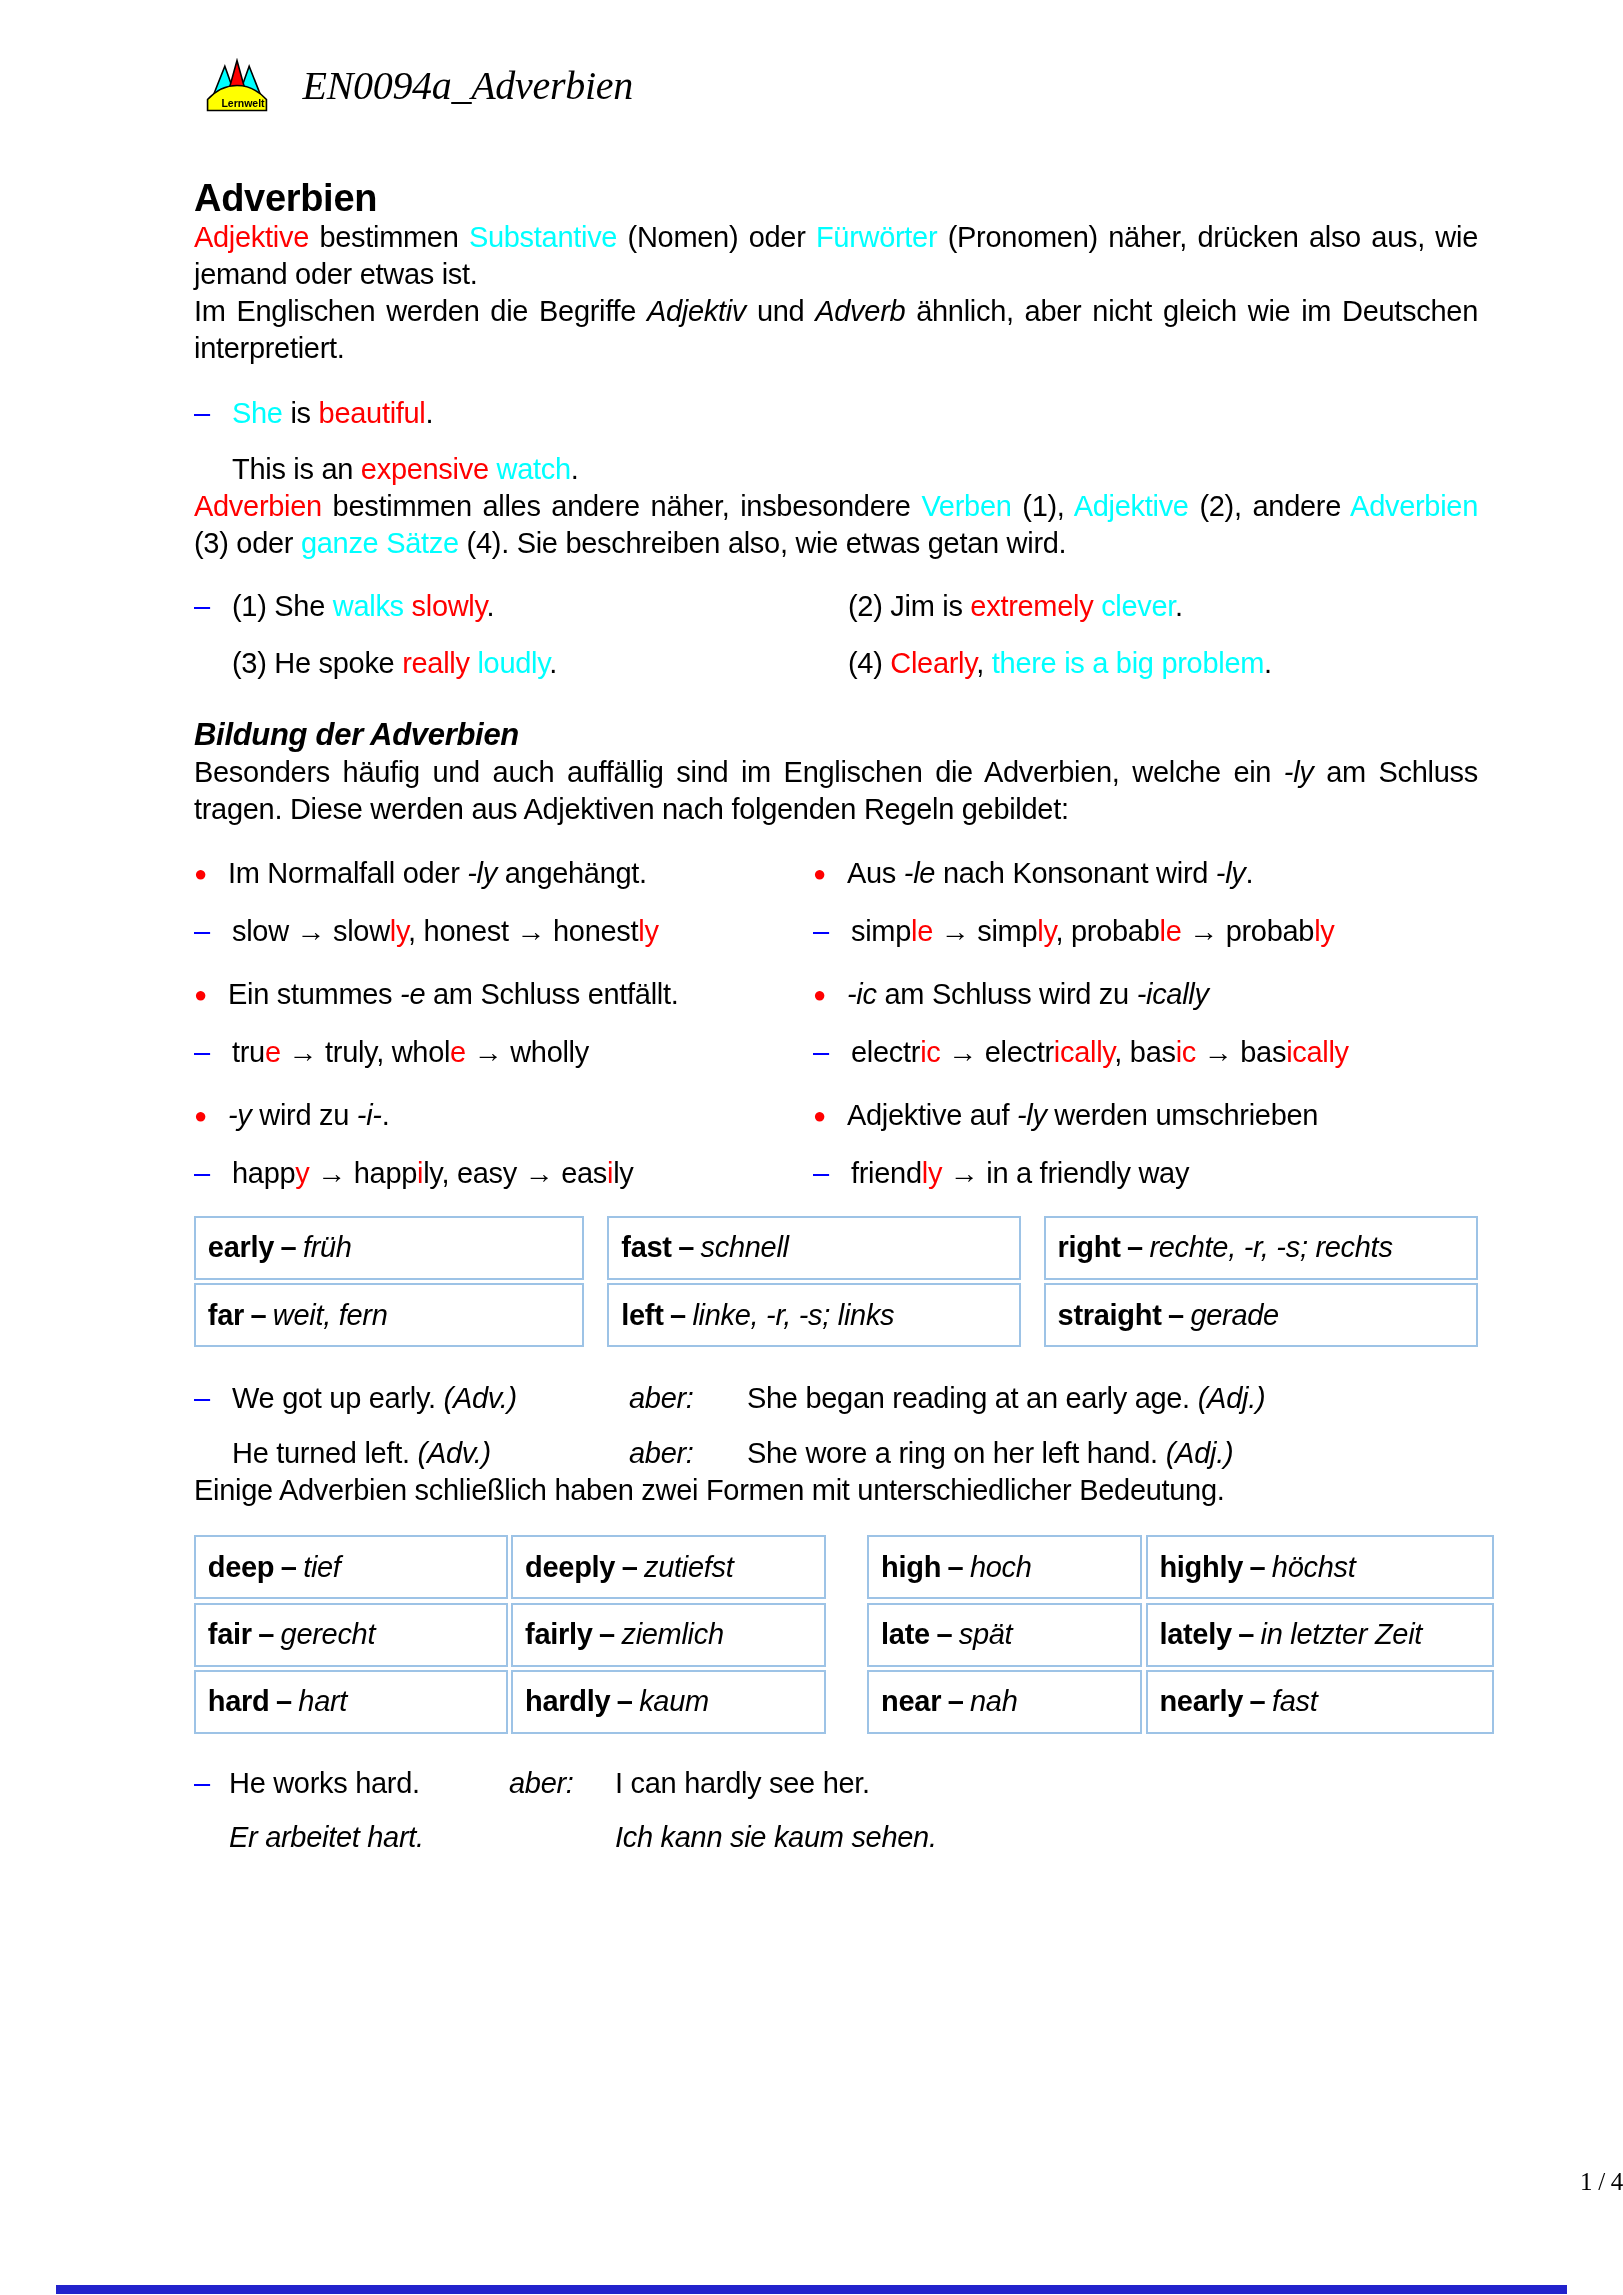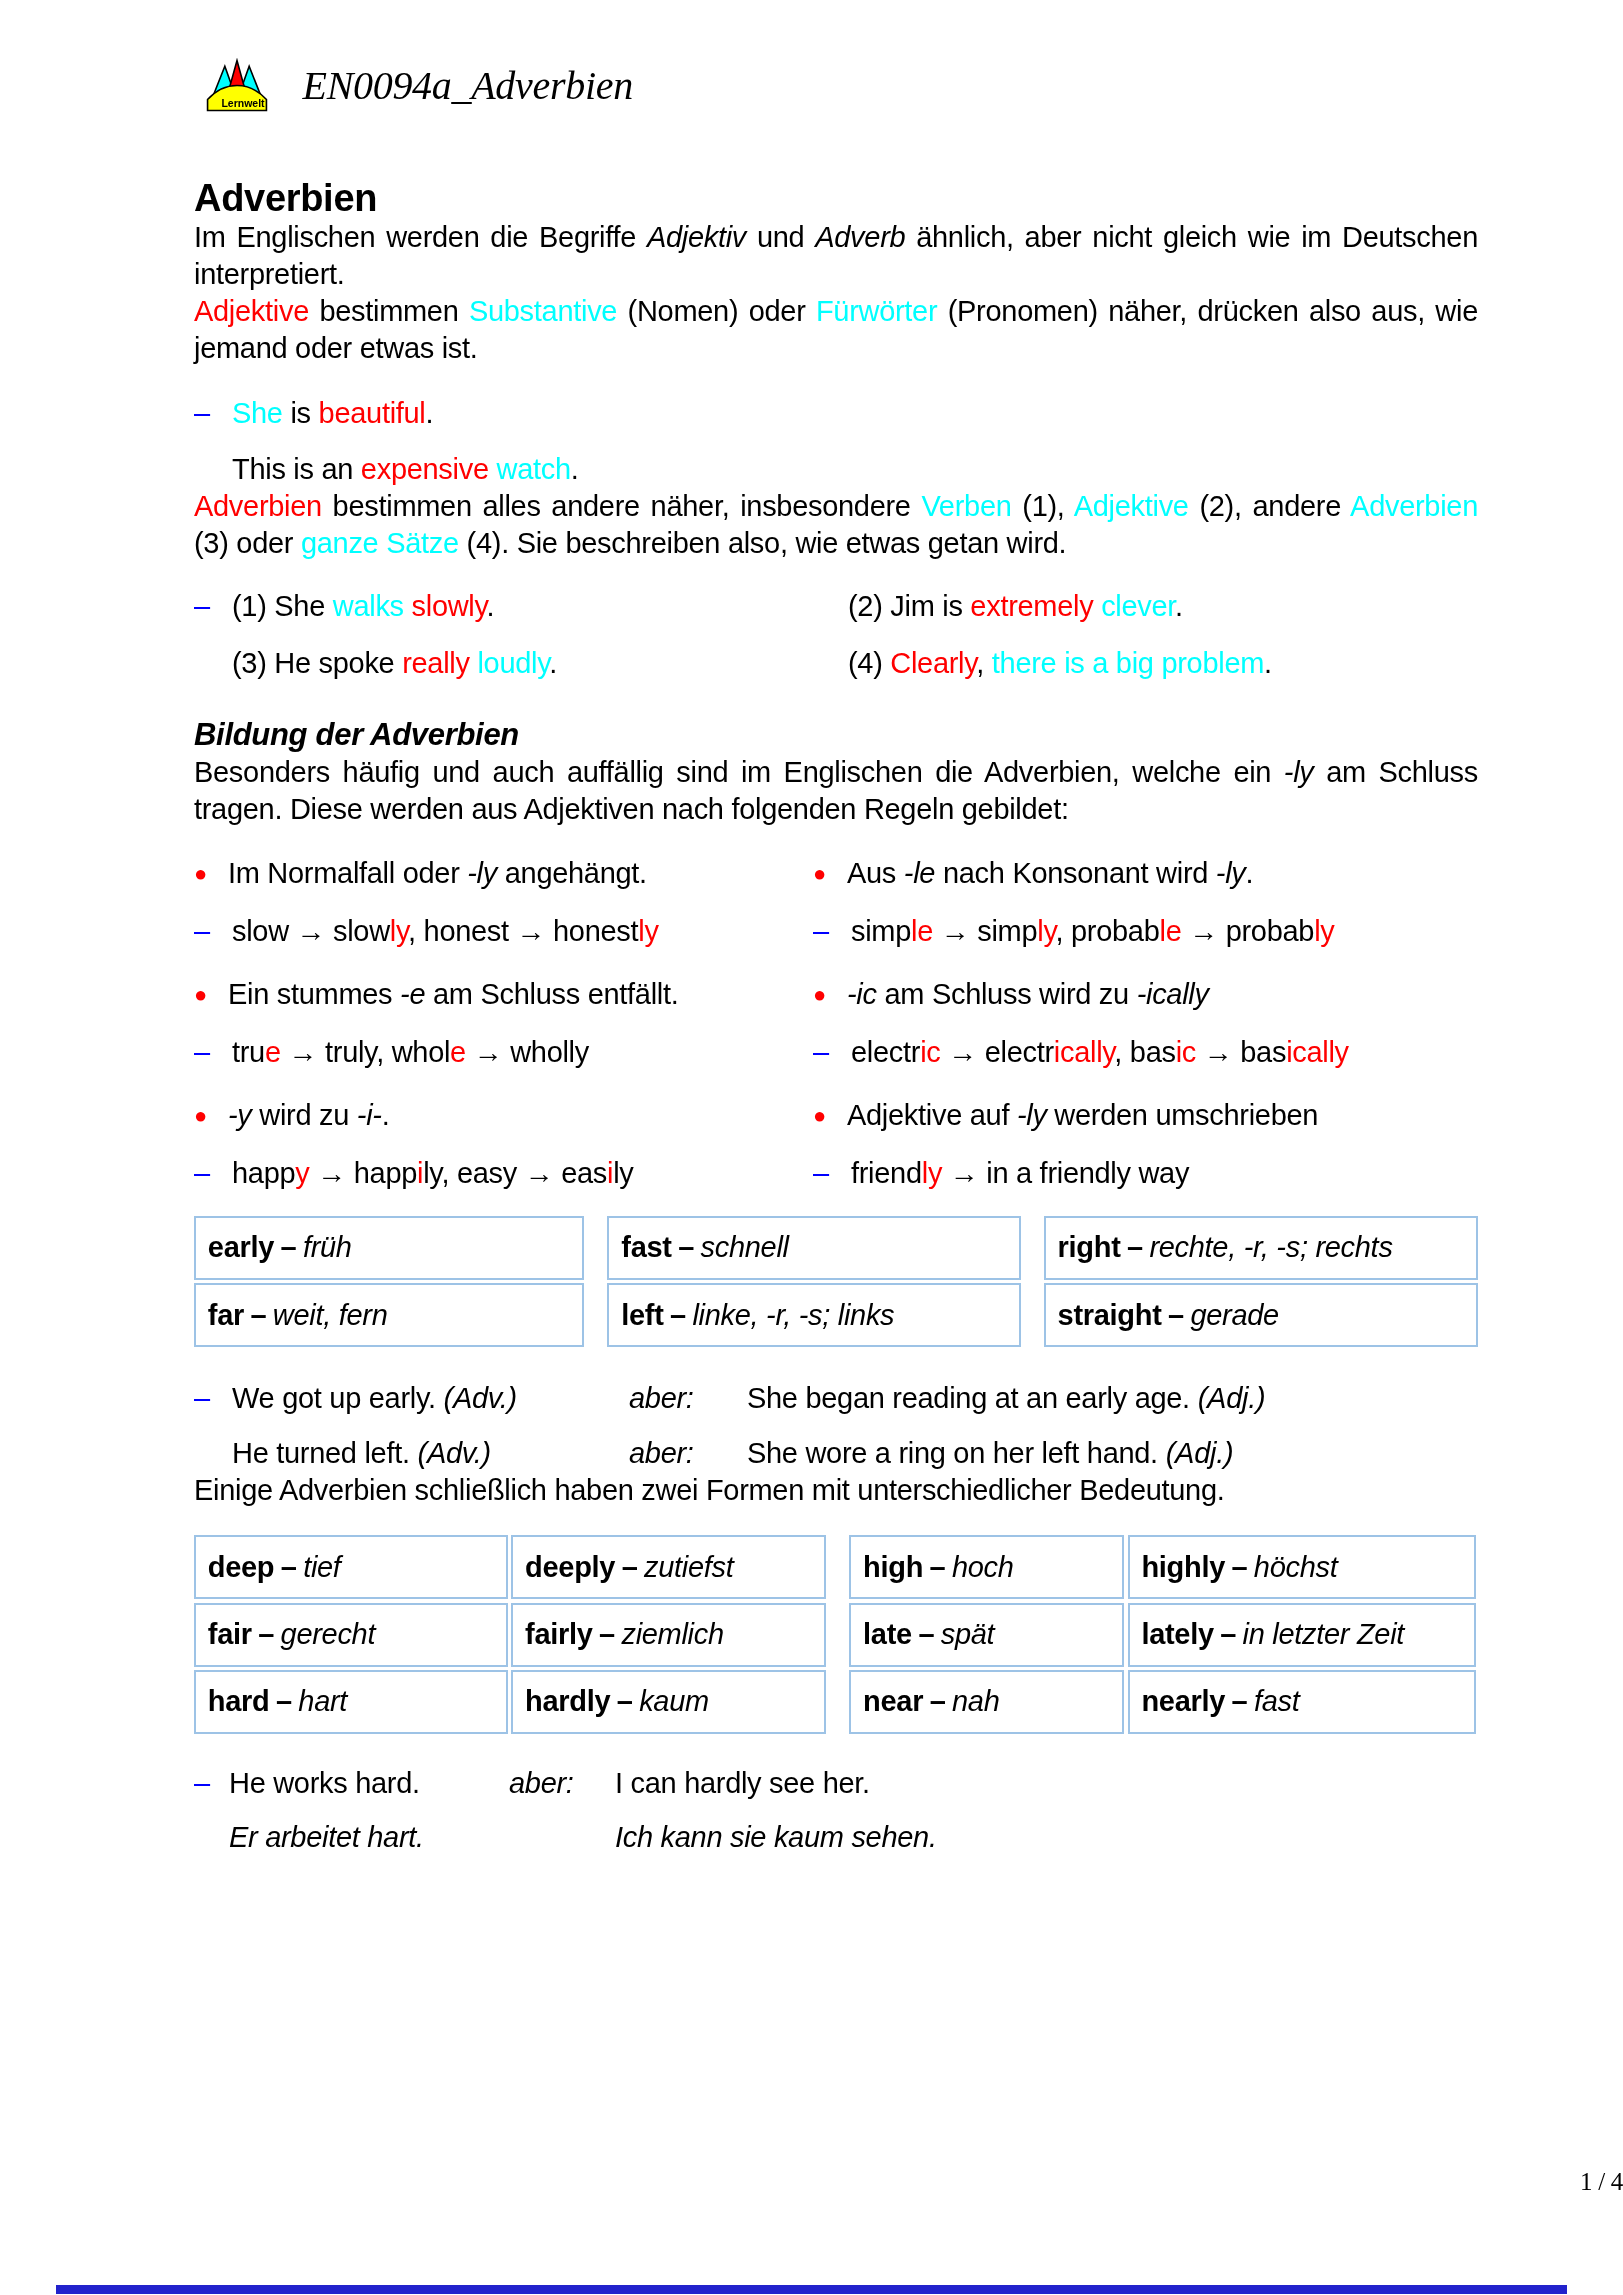--- a/index.html
+++ b/index.html
@@ -57,21 +57,21 @@
   .tbl-cell{
     border:2px solid var(--table_border); box-sizing:border-box; height:64px;
     display:flex; align-items:center; padding:0 6.5px 0 11.8px; background:#fff; white-space:nowrap;
   }
   .en{font-weight:bold;}
   .sep{font-weight:bold; padding:0 6.5px;}
   .de{font-style:italic;}
   .table1{margin-top:23.6px; display:flex; gap:23px;}
   .t1col{display:flex; flex-direction:column; gap:3.3px;}
   .t1c1{width:393px;} .t1c2{width:416px;} .t1c3{width:437px;}
-  .table2{margin-top:26px; display:flex; gap:23px;}
+  .table2{margin-top:26px; display:flex; gap:41px;}
   .t2l{display:grid; grid-template-columns:314px 315px; gap:3.3px;}
   .t2r{display:grid; grid-template-columns:275px 348px; gap:3.3px;}
 
   
   .advadj-grid{margin-top:33px; display:grid; grid-template-columns:38px 397px 118px 1fr; row-gap:18.3px;}
   .tag{font-style:italic; margin-left:7.9px;}
 
   
   .final-grid{margin-top:31px; display:grid; grid-template-columns:35px 280px 106px 1fr; row-gap:17px;}
 
@@ -94,23 +94,23 @@
           <polygon points="37,50 50,3 63,50" fill="#ff0000" stroke="#000" stroke-width="2.5"></polygon>
           <path d="M4 81 L4 64 Q24 42 50 42 Q76 42 96 64 L96 81 Z" fill="#ffff00" stroke="#000" stroke-width="2.5"></path>
         </svg>
         <span class="logo-label">Lernwelt</span>
       </div>
       <span class="doc-id">EN0094a_Adverbien</span>
     </div>
 
     <h1 class="s-title">Adverbien</h1>
 
+    <p class="para jp s-p2"><span class="red">Adjektive</span><span> bestimmen </span><span class="cyan">Substantive</span><span> (Nomen) oder </span><span class="cyan">Fürwörter</span><span> (Pronomen) näher, drücken also aus, wie jemand oder etwas ist.</span></p>
+
     <p class="para jp s-p1"><span>Im Englischen werden die Begriffe </span><span class="it">Adjektiv</span><span> und </span><span class="it">Adverb</span><span> ähnlich, aber nicht gleich wie im Deutschen interpretiert.</span></p>
-
-    <p class="para jp s-p2"><span class="red">Adjektive</span><span> bestimmen </span><span class="cyan">Substantive</span><span> (Nomen) oder </span><span class="cyan">Fürwörter</span><span> (Pronomen) näher, drücken also aus, wie jemand oder etwas ist.</span></p>
 
     <div class="ex-block">
       <div class="ex-line">
         <span class="mk blue">–</span>
         <span><span class="cyan">She</span><span> is </span><span class="red">beautiful</span><span>.</span></span>
       </div>
       <div class="ex-line">
         <span class="mk"></span>
         <span><span>This is an </span><span class="red">expensive</span><span> </span><span class="cyan">watch</span><span>.</span></span>
       </div>

